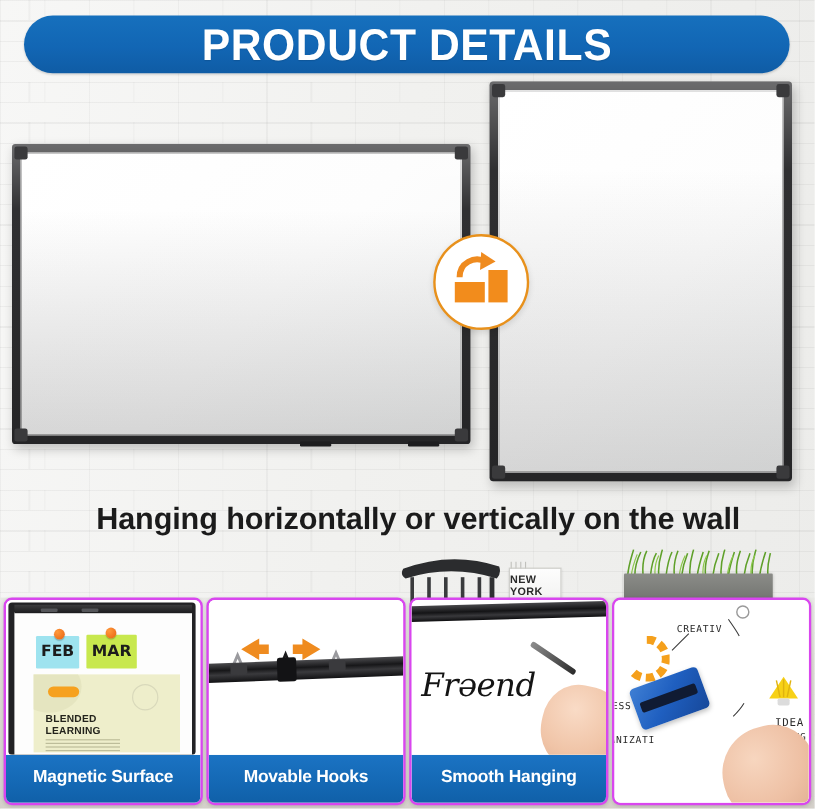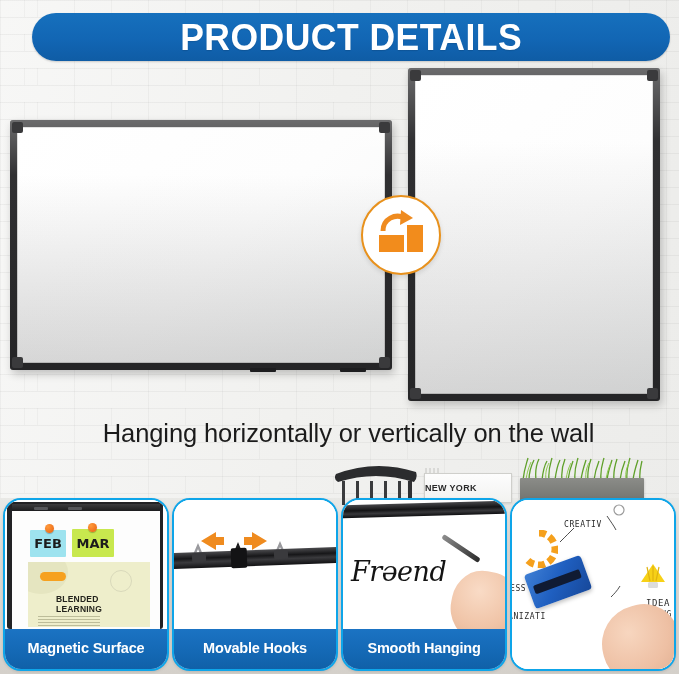--- a/index.html
+++ b/index.html
@@ -68,21 +68,21 @@
     position: absolute;
     left: 0; right: 0;
     top: 498px;
     height: 176px;
     background: linear-gradient(to bottom, #e9e9e6 0%, #dedbd6 30%, #d4d0ca 100%);
   }
 
   
   .header-pill {
     position: absolute;
-    left: 32px;
+    left: 20px;
     top: 13px;
     width: 638px;
     height: 48px;
     background: linear-gradient(to bottom, #1670bd 0%, #1266b4 55%, #0f5ca5 100%);
     border-radius: 26px;
     display: flex;
     align-items: center;
     justify-content: center;
     box-shadow: 0 1px 2px rgba(0,0,0,0.18);
   }
@@ -155,37 +155,37 @@
     box-shadow: 0 2px 5px rgba(0,0,0,0.12);
   }
 
   
   .mid-headline {
     position: absolute;
     left: 18px; right: 0;
     top: 419px;
     text-align: center;
     font-size: 25.5px;
-    font-weight: normal;
+    font-weight: bold;
     color: #1b1b1b;
     letter-spacing: -0.1px;
     white-space: nowrap;
   }
 
   
   .prop { position: absolute; }
 
   .chair {
     left: 330px; top: 461px; width: 92px; height: 44px;
   }
   .ny-frame {
-    left: 424px; top: 473px; width: 88px; height: 30px;
+    left: 424px; top: 473px; width: 44px; height: 30px;
     background: linear-gradient(to bottom,#fdfdfd,#f2f2f0);
     border: 1px solid #cfcfcb;
-    display: flex; align-items: center; justify-content: flex-start;
+    display: flex; align-items: center; justify-content: flex-end;
     box-shadow: 0 1px 2px rgba(0,0,0,0.10);
   }
   .ny-text {
     font-size: 9px; font-weight: bold; color: #2a2a2a; letter-spacing: 0.3px;
   }
   .ny-bars {
     position: absolute; left: 424px; top: 468px; width: 18px; height: 34px;
   }
   .planter {
     left: 520px; top: 478px; width: 124px; height: 26px;
@@ -205,22 +205,22 @@
     top: 498px;
     width: 673px;
     height: 173px;
     display: flex;
     gap: 3px;
   }
   .feature {
     position: relative;
     flex: 1 1 0;
     background: #ffffff;
-    border: 2px solid #0ea5e9;
-    border-radius: 18px;
+    border: 2px solid #d946ef;
+    border-radius: 7px;
     overflow: hidden;
     display: flex;
     flex-direction: column;
     box-shadow: 0 1px 3px rgba(0,0,0,0.12);
   }
   .feature-art {
     position: relative;
     flex: 1 1 auto;
     background: #ffffff;
     overflow: hidden;
@@ -286,21 +286,21 @@
   }
   .poster .globe {
     position: absolute; right: 18px; top: 8px; width: 22px; height: 22px;
     border-radius: 50%; border: 1px solid #d9d9bb;
   }
   .poster .swoosh {
     position: absolute; left: -14px; top: -12px; width: 54px; height: 44px;
     border-radius: 50%; background: #e5e5c0;
   }
   .poster-title {
-    position: absolute; left: 28px; top: 32px;
+    position: absolute; left: 10px; top: 32px;
     font-size: 8.5px; font-weight: bold; color: #23231c; line-height: 1.22;
     letter-spacing: 0.2px;
   }
   .poster-lines { position: absolute; left: 10px; top: 54px; width: 62px; }
   .poster-lines i {
     display: block; height: 1px; background: #bdbd9a; margin-bottom: 2px;
   }
 
   
   .rail-wrap { position: absolute; left: 0; right: 0; top: 34px; height: 42px; }

